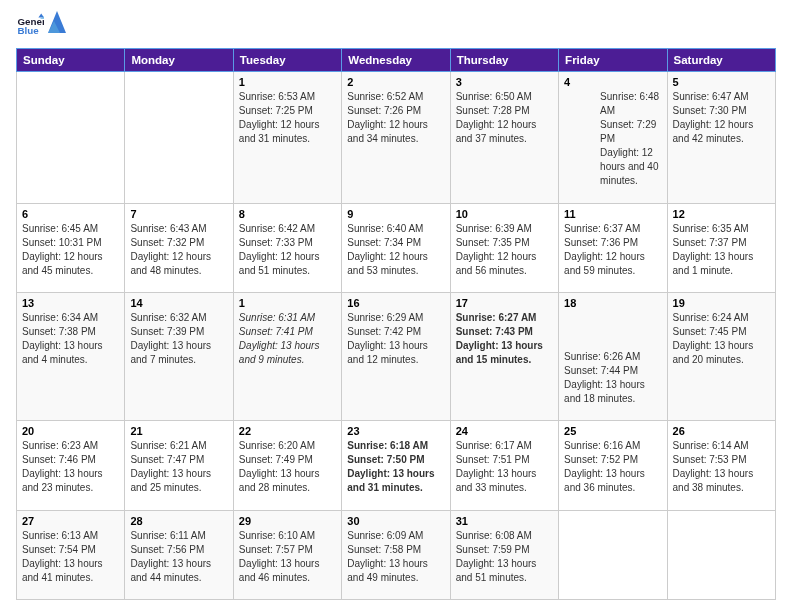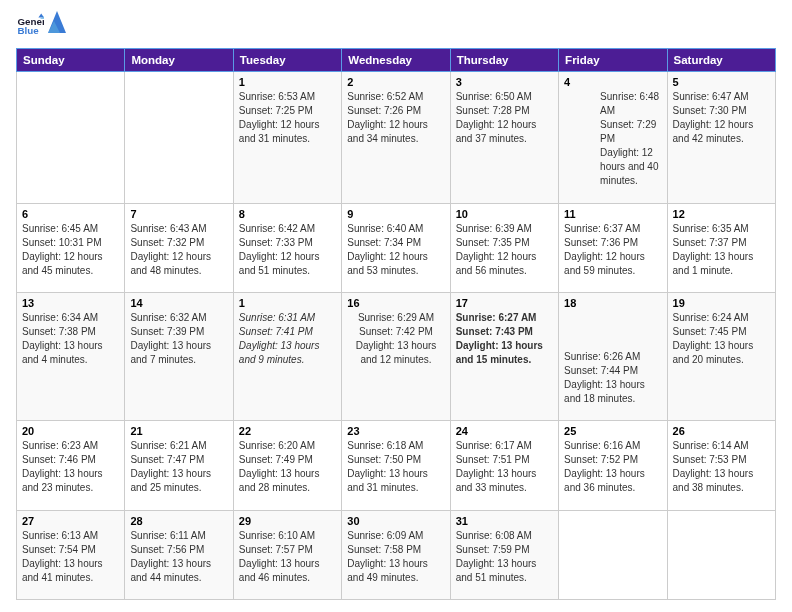--- a/index.html
+++ b/index.html
@@ -217,21 +217,21 @@
 Daylight: 13 hours and 7 minutes.</div>
           </td>
           <td>
             <span class="day-num">1</span>
             <div class="day-info" style="white-space: pre-line; font-style: italic;">Sunrise: 6:31 AM
 Sunset: 7:41 PM
 Daylight: 13 hours and 9 minutes.</div>
           </td>
           <td>
             <span class="day-num">16</span>
-            <div class="day-info" style="white-space: pre-line; text-align: center;">Sunrise: 6:29 AM
+            <div class="day-info" style="white-space: pre-line;">Sunrise: 6:29 AM
 Sunset: 7:42 PM
 Daylight: 13 hours and 12 minutes.</div>
           </td>
           <td>
             <span class="day-num">17</span>
             <div class="day-info" style="white-space: pre-line; font-weight: bold;">Sunrise: 6:27 AM
 Sunset: 7:43 PM
 Daylight: 13 hours and 15 minutes.</div>
           </td>
           <td>
@@ -261,21 +261,21 @@
 Daylight: 13 hours and 25 minutes.</div>
           </td>
           <td>
             <span class="day-num">22</span>
             <div class="day-info" style="white-space: pre-line;">Sunrise: 6:20 AM
 Sunset: 7:49 PM
 Daylight: 13 hours and 28 minutes.</div>
           </td>
           <td>
             <span class="day-num">23</span>
-            <div class="day-info" style="white-space: pre-line;">Sunrise: 6:18 AM
+            <div class="day-info" style="white-space: pre-line; font-weight: bold;">Sunrise: 6:18 AM
 Sunset: 7:50 PM
 Daylight: 13 hours and 31 minutes.</div>
           </td>
           <td>
             <span class="day-num">24</span>
             <div class="day-info" style="white-space: pre-line;">Sunrise: 6:17 AM
 Sunset: 7:51 PM
 Daylight: 13 hours and 33 minutes.</div>
           </td>
           <td>

